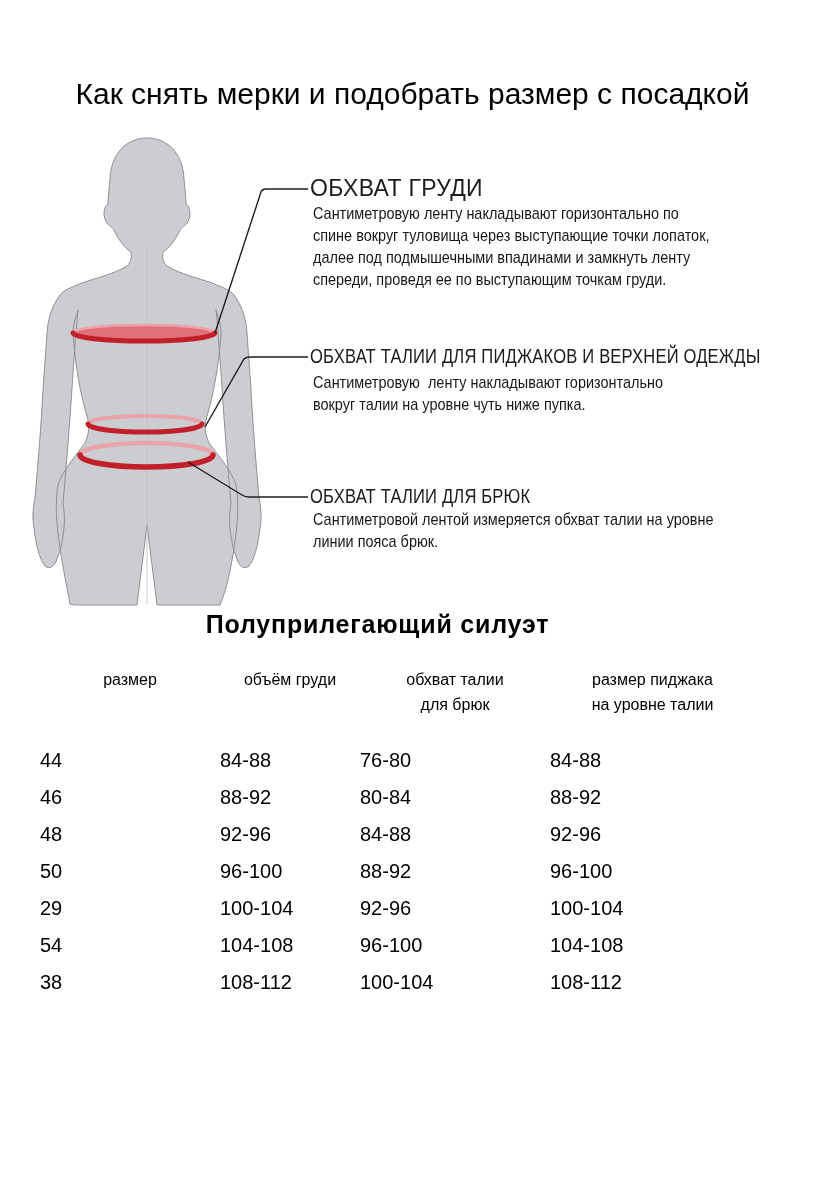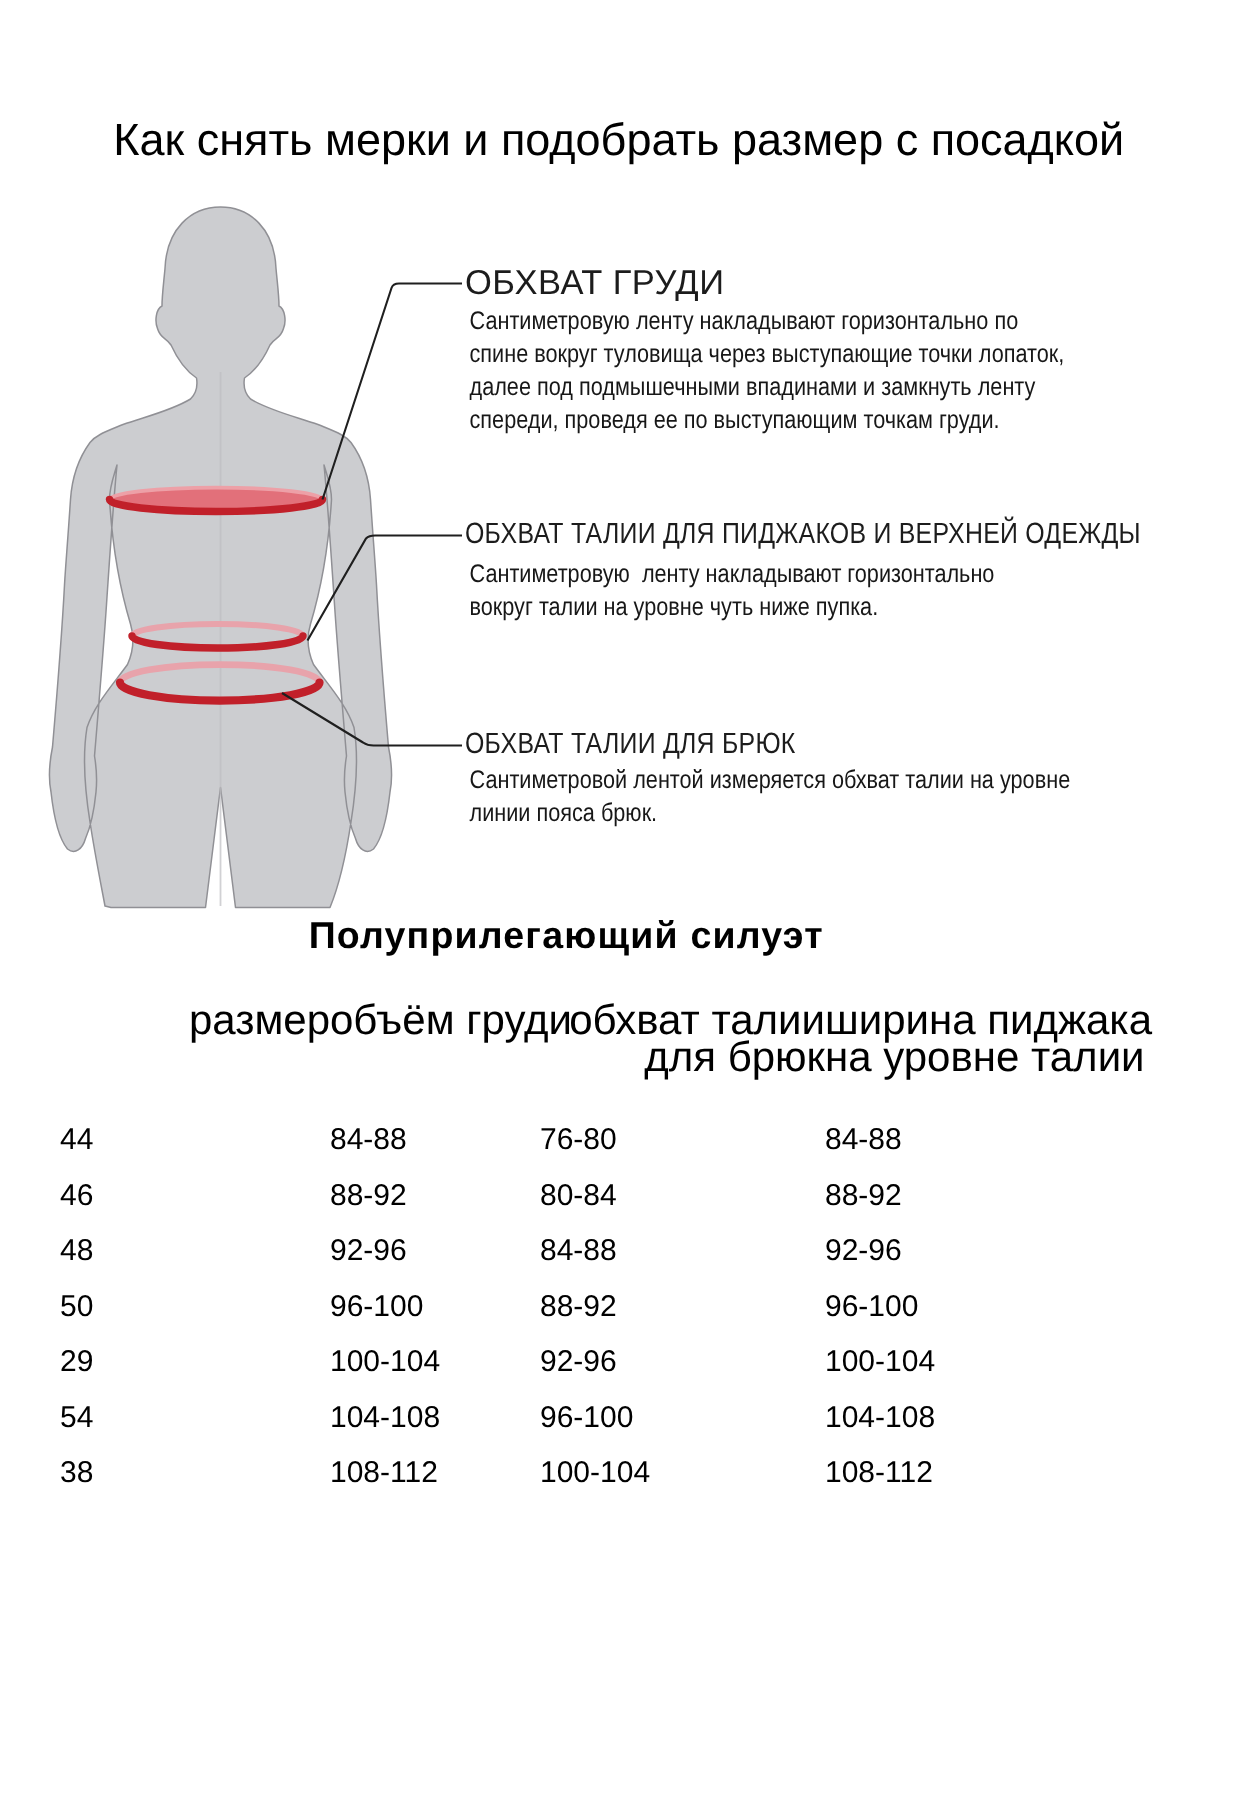--- a/index.html
+++ b/index.html
@@ -39,21 +39,21 @@
     position:absolute; top:610px; left:0; width:659px; text-align:center;
     font-size:25px; font-weight:bold; letter-spacing:0.8px; color:#000;
     white-space:pre;
     margin-left:48px;
   }
   .size-grid {
     position:absolute; left:40px; top:664px;
     display:grid; grid-template-columns:180px 140px 190px 205px;
     color:#000;
   }
-  .hdr { height:72px; padding-top:6px; text-align:right; font-size:28px; }
+  .hdr { height:72px; padding-top:6px; text-align:center; font-size:16px; }
   .hdr .l1 { line-height:20px; white-space:pre; }
   .hdr .l2 { line-height:20px; margin-top:5px; white-space:pre; }
   .cell { height:37px; line-height:37px; text-align:left; font-size:20px; white-space:pre; }
 </style>
 </head>
 <body>
 
 <div class="page">
 
   <div class="page-title">Как снять мерки и подобрать размер с посадкой</div>
@@ -166,21 +166,21 @@
     </div>
     <div class="hdr">
       <div class="l1">объём груди</div>
       <div class="l2"></div>
     </div>
     <div class="hdr">
       <div class="l1">обхват талии</div>
       <div class="l2">для брюк</div>
     </div>
     <div class="hdr">
-      <div class="l1">ширина пиджака</div>
+      <div class="l1">размер пиджака</div>
       <div class="l2">на уровне талии</div>
     </div>
 
     <div class="cell">44</div>
     <div class="cell">84-88</div>
     <div class="cell">76-80</div>
     <div class="cell">84-88</div>
 
     <div class="cell">46</div>
     <div class="cell">88-92</div>

